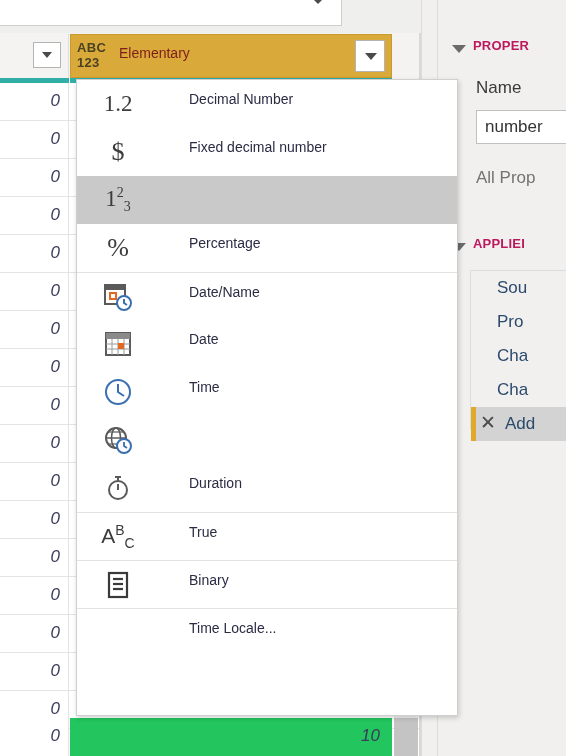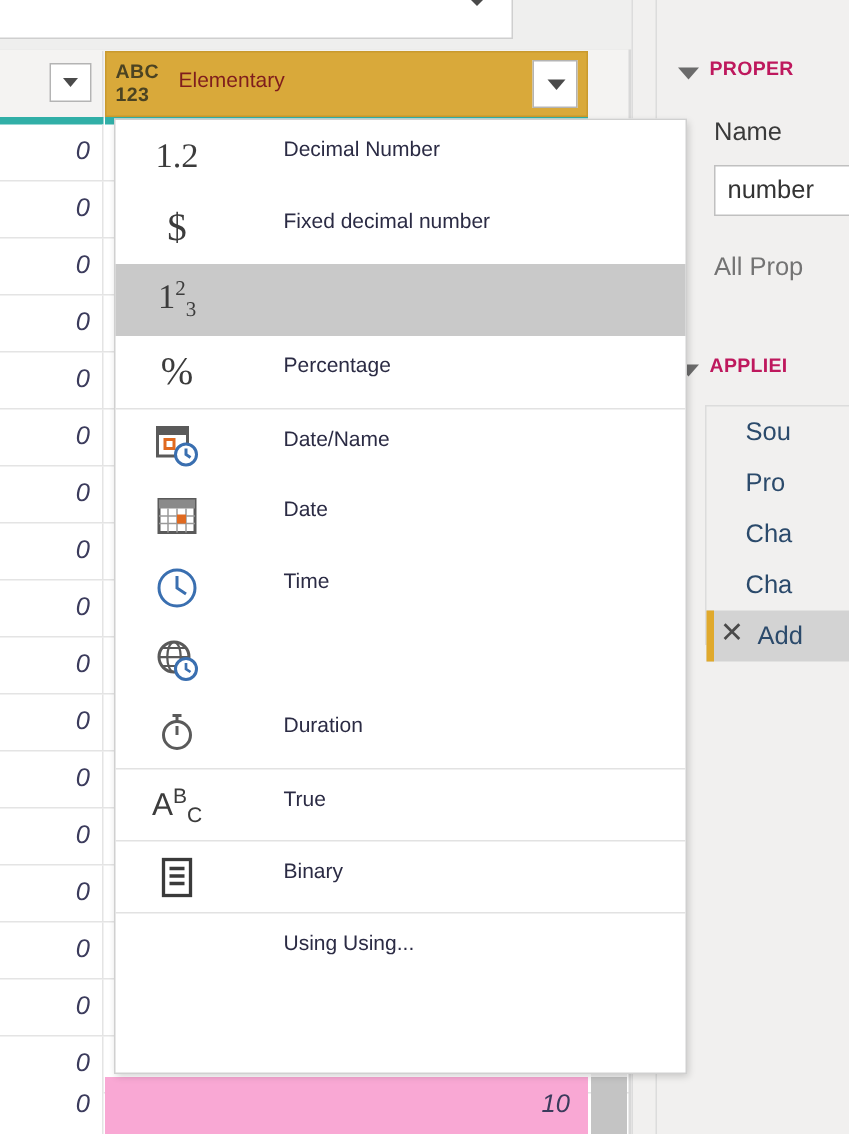--- a/index.html
+++ b/index.html
@@ -124,21 +124,21 @@
   #last-row .c0{
     position:absolute;left:0;top:0;width:69px;height:38px;
     background:#ffffff;border-right:1px solid #e4e4e4;box-sizing:border-box;
   }
   #last-row .c0 span{
     position:absolute;right:8px;top:8px;
     font-size:17px;font-style:italic;color:#3b3b5c;
   }
   #last-row .c1{
     position:absolute;left:70px;top:0;width:322px;height:38px;
-    background:#f9a8d4;box-sizing:border-box;
+    background:#22c55e;box-sizing:border-box;
   }
   #last-row .c1 span{
     position:absolute;right:12px;top:8px;
     font-size:17px;font-style:italic;color:#3b3b5c;
   }
 
   
   #grid-vscroll{
     left:394px;top:83px;width:24px;height:673px;
     background:#f0f0f0;
@@ -528,21 +528,21 @@
               <line x1="9" y1="13" x2="19" y2="13"></line>
               <line x1="9" y1="18" x2="19" y2="18"></line>
             </g>
           </svg>
         </div>
       </div>
       <div class="lbl">Binary</div>
     </div>
     <div class="mi sep no-ico">
       <div class="ico"></div>
-      <div class="lbl">Using Using...</div>
+      <div class="lbl">Time Locale...</div>
     </div>
   </div>
 
 <div class="abs" id="right-pane"></div>
 <div class="abs" id="pane-splitter"></div>
 
 <div class="pane-caret" id="prop-caret"></div>
 <div class="pane-section-hdr" id="prop-hdr">PROPER</div>
 <div id="name-label">Name</div>
 <div class="abs" id="name-input">

